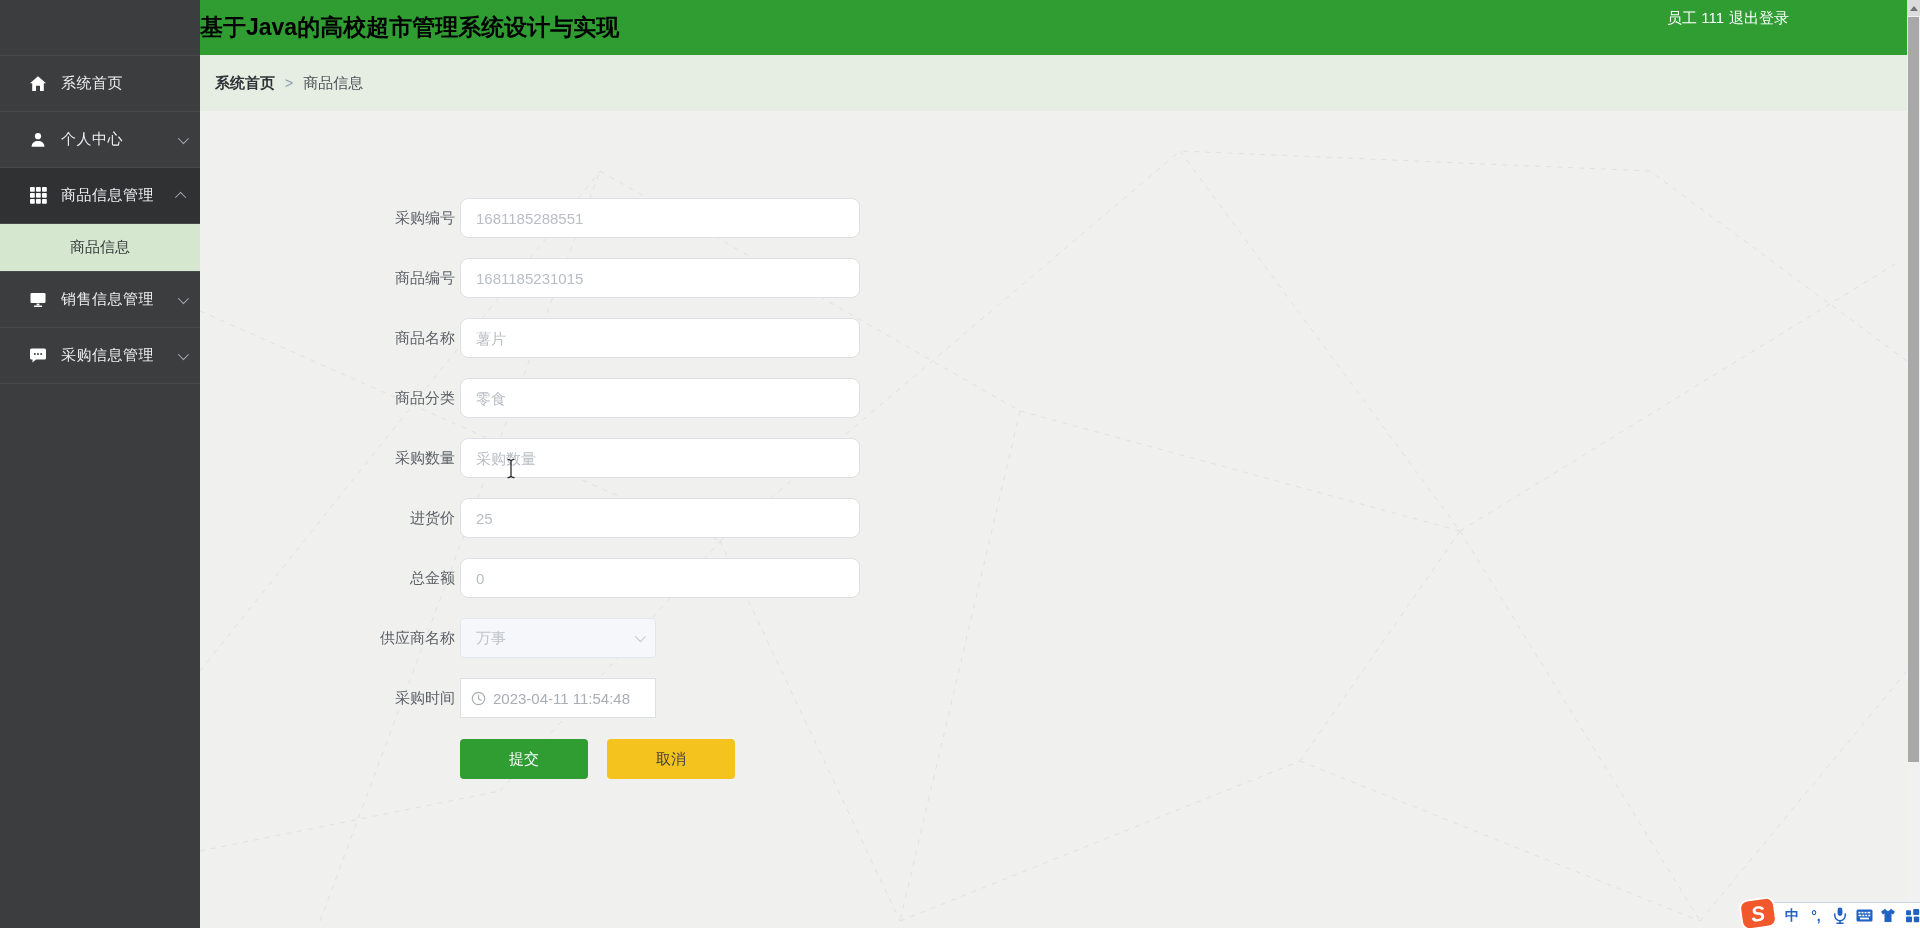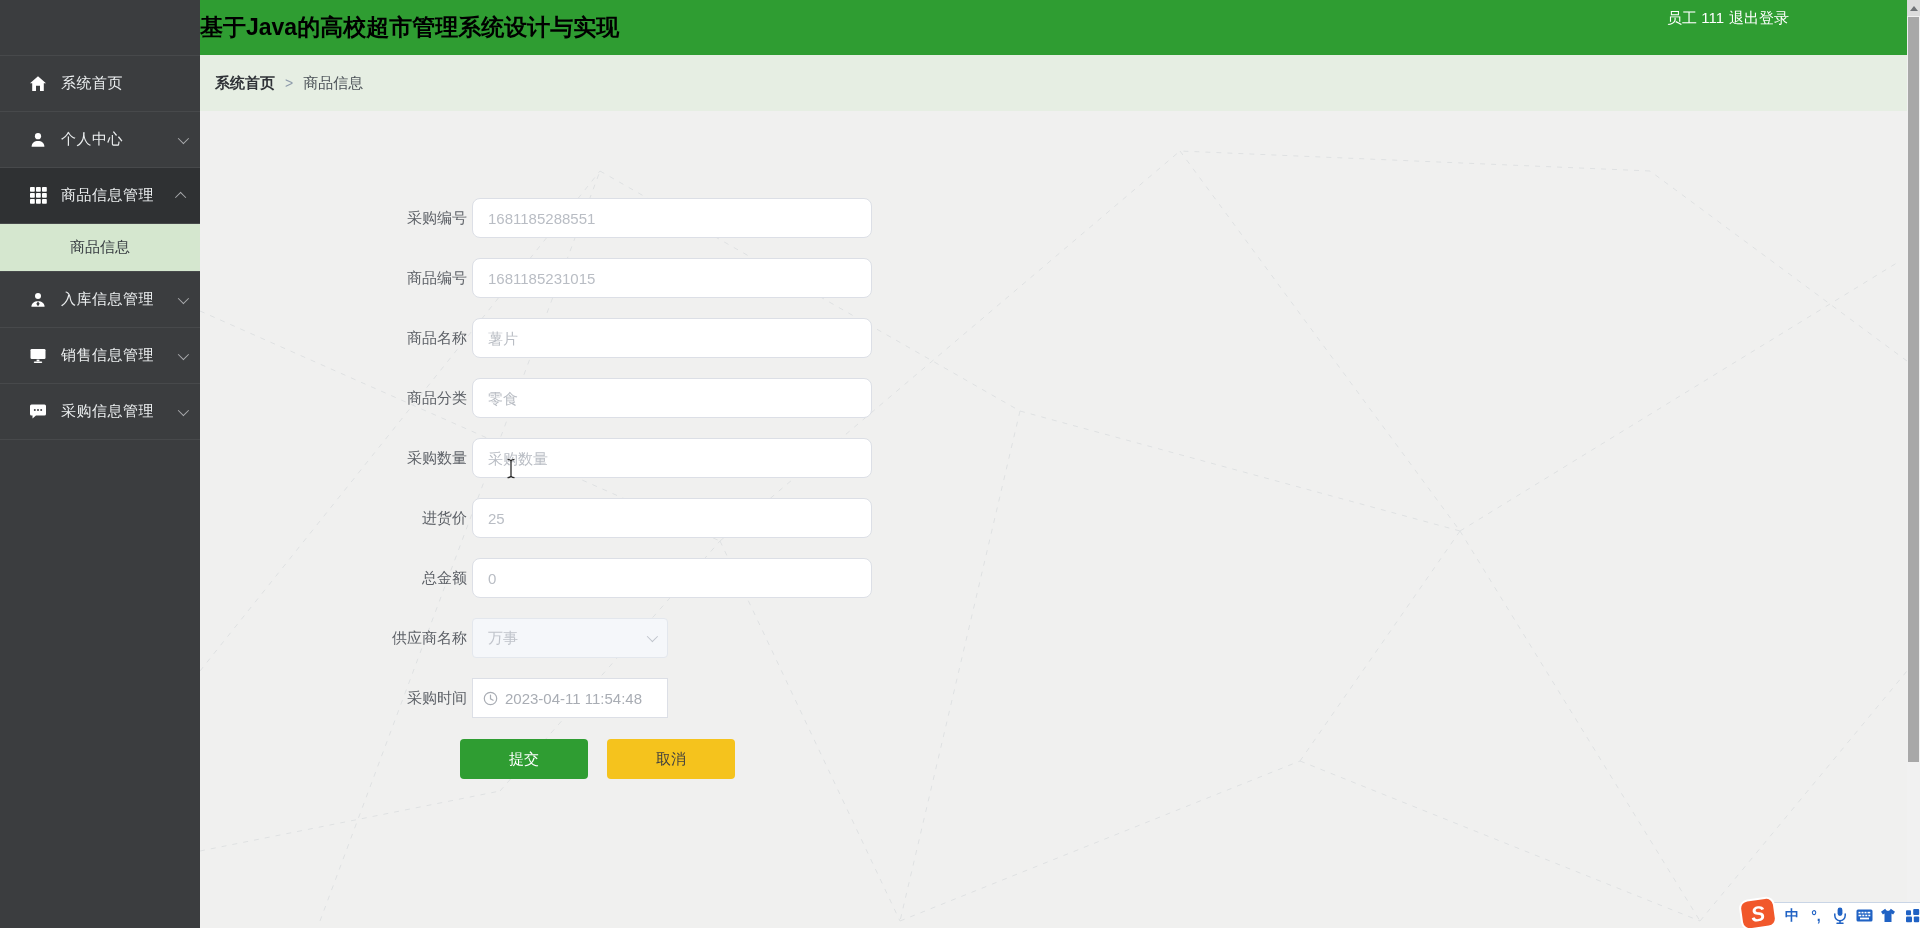--- a/index.html
+++ b/index.html
@@ -37,21 +37,21 @@
   .bc-home { color:#2f3237; font-weight:bold; cursor:pointer; }
   .bc-sep  { color:#8d9aab; margin:0 10px; font-size:14px; }
   .bc-cur  { color:#4c5258; }
 
   
   .content { position:absolute; left:200px; top:111px; width:1707px; height:817px;
              background:var(--content-bg,#f0f0ef); overflow:hidden; z-index:1; }
   .bg-pattern { position:absolute; left:0; top:0; width:1707px; height:817px; }
 
   .form { position:absolute; left:0; top:87px; width:1200px; }
-  .form-row { display:flex; align-items:center; height:40px; margin-bottom:20px;margin-left:12px; }
+  .form-row { display:flex; align-items:center; height:40px; margin-bottom:20px; }
   .form-label { width:260px; padding-right:5px; text-align:right; font-size:15px; color:#5d6167; flex:none; }
   .text-input { width:400px; height:40px; border:1px solid #dcdfe6; border-radius:8px; background:#fff;
                 padding:0 15px; font-size:15px; color:#606266; font-family:inherit; outline:none; }
   .text-input::placeholder { color:#b9bdc4; opacity:1; }
   .select-box { width:196px; height:40px; border:1px solid #e3e7ed; border-radius:4px; background:#f5f7fa;
                 display:flex; align-items:center; justify-content:space-between; padding:0 12px 0 15px;
                 color:#bfc3ca; font-size:15px; cursor:not-allowed; }
   .sel-chev { width:8px; height:8px; border-right:1.4px solid #c0c4cc; border-bottom:1.4px solid #c0c4cc;
               transform:rotate(45deg) translateY(-2px); }
   .date-box { width:196px; height:40px; border:1px solid #dcdfe6; border-radius:0; background:#fff;
@@ -124,31 +124,20 @@
         </svg>
       </span>
       <span class="mi-label">商品信息管理</span>
       <span class="chev up"></span>
     </div>
 
     <div class="submenu-item">
       <span>商品信息</span>
     </div>
 
-    <div class="menu-item">
-      <span class="mi-icon">
-        <svg width="18" height="18" viewBox="0 0 18 18">
-            <circle cx="9" cy="5" r="3" fill="#fff"></circle>
-            <path d="M2.4 15.8 c0-3.6 2.9-5.6 6.6-5.6 s6.6 2 6.6 5.6 z" fill="#fff"></path>
-            <path d="M9 10.4 l1.7 2.3 -1.7 2.5 -1.7 -2.5 z" fill="#3b3d3f"></path>
-          </svg>
-      </span>
-      <span class="mi-label">入库信息管理</span>
-      <span class="chev down"></span>
-    </div>
 
     <div class="menu-item">
       <span class="mi-icon">
         <svg width="18" height="17" viewBox="0 0 18 17">
             <rect x="1.5" y="2" width="15" height="10" rx="1.2" fill="#fff"></rect>
             <rect x="7.6" y="12.6" width="2.8" height="1.8" fill="#fff"></rect>
             <rect x="4.8" y="14.6" width="8.4" height="1.5" rx="0.75" fill="#fff"></rect>
           </svg>
       </span>
       <span class="mi-label">销售信息管理</span>

